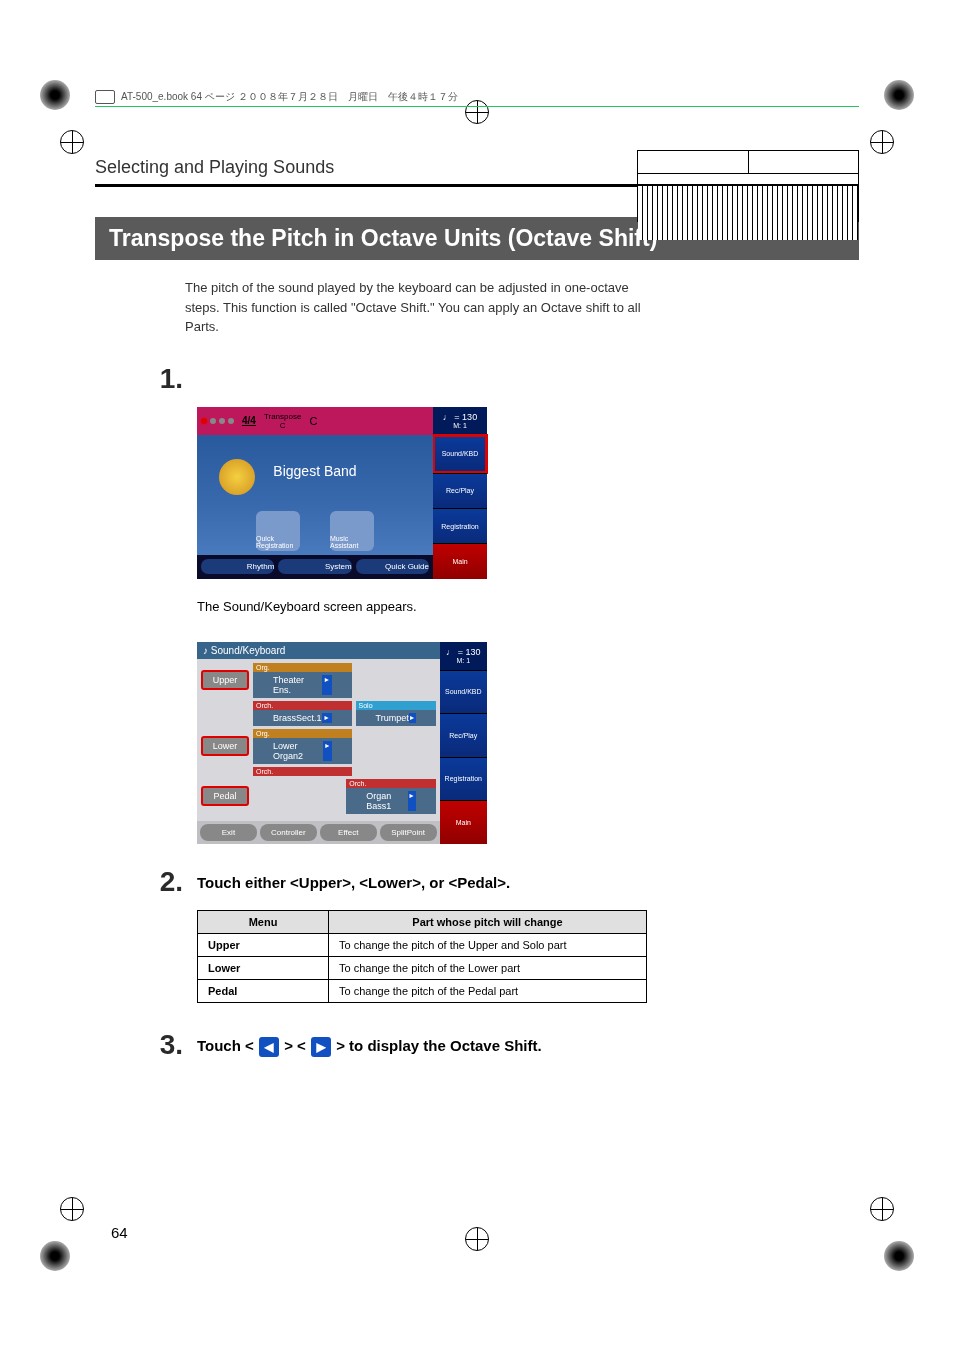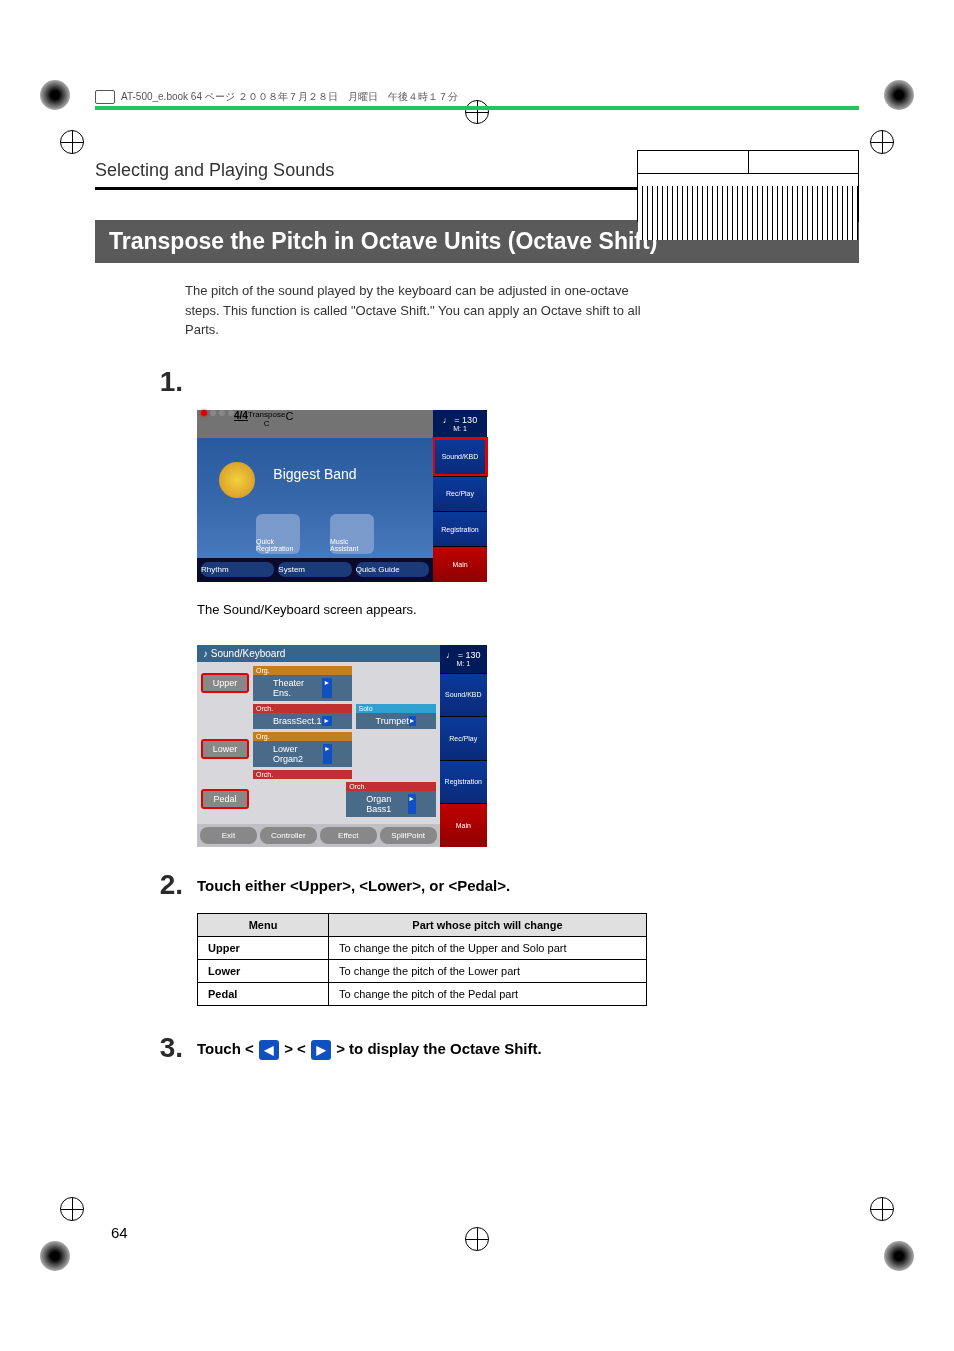--- a/index.html
+++ b/index.html
@@ -46,21 +46,21 @@
   position: absolute;
   top: 90px;
   left: 95px;
   right: 95px;
   bottom: 100px;
 }
 
 .header-line {
   font-size: 10px;
   color: #555;
-  border-bottom: 4px solid #22c55e;
+  border-bottom: 1px solid #22c55e;
   padding-bottom: 2px;
   margin-bottom: 50px;
   display: flex;
   align-items: center;
 }
 .header-line .hbook-icon {
   width: 18px; height: 12px;
   border: 1px solid #555;
   border-radius: 2px;
   margin-right: 6px;
@@ -161,26 +161,26 @@
 }
 .ss-main {
   display: flex;
 }
 .ss-left {
   flex: 1;
   background: #e8e8ea;
 }
 .ss-topbar {
   height: 28px;
-  background: #737373;
-  display: flex;
-  align-items: flex-start;
+  background: #be185d;
+  display: flex;
+  align-items: center;
   font-size: 10px;
   padding: 0 4px;
-  gap: 0;
+  gap: 8px;
 }
 .ss-topbar .leds { display: flex; gap: 3px; }
 .ss-topbar .led { width: 6px; height: 6px; border-radius: 50%; background: #888; }
 .ss-topbar .led.on { background: #e00000; box-shadow: 0 0 3px #e00; }
 .ss-blueband {
   height: 72px;
   background: linear-gradient(to bottom, #2a5a9e, #3a6aae);
   display: flex;
   align-items: center;
   justify-content: center;
@@ -221,21 +221,21 @@
   display: flex;
   align-items: center;
   gap: 4px;
   padding: 0 4px;
 }
 .ss-botbtn {
   flex: 1;
   background: #1a3a7a;
   color: #fff;
   font-size: 8px;
-  text-align: left;
+  text-align: right;
   padding: 3px 0;
   border-radius: 7px;
 }
 .ss-right {
   width: 54px;
   background: #000;
   display: flex;
   flex-direction: column;
 }
 .ss-tempo {

